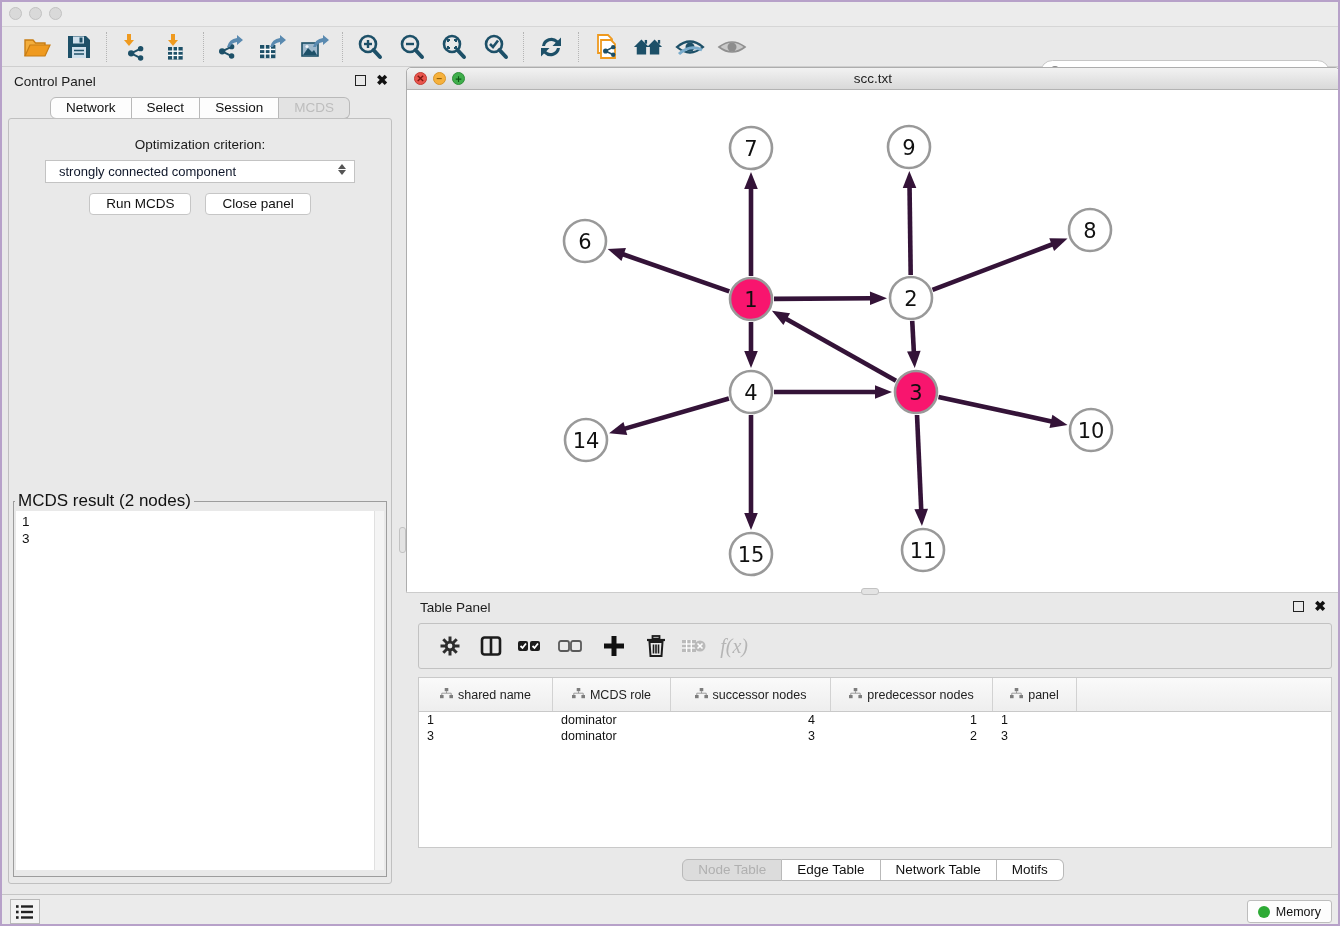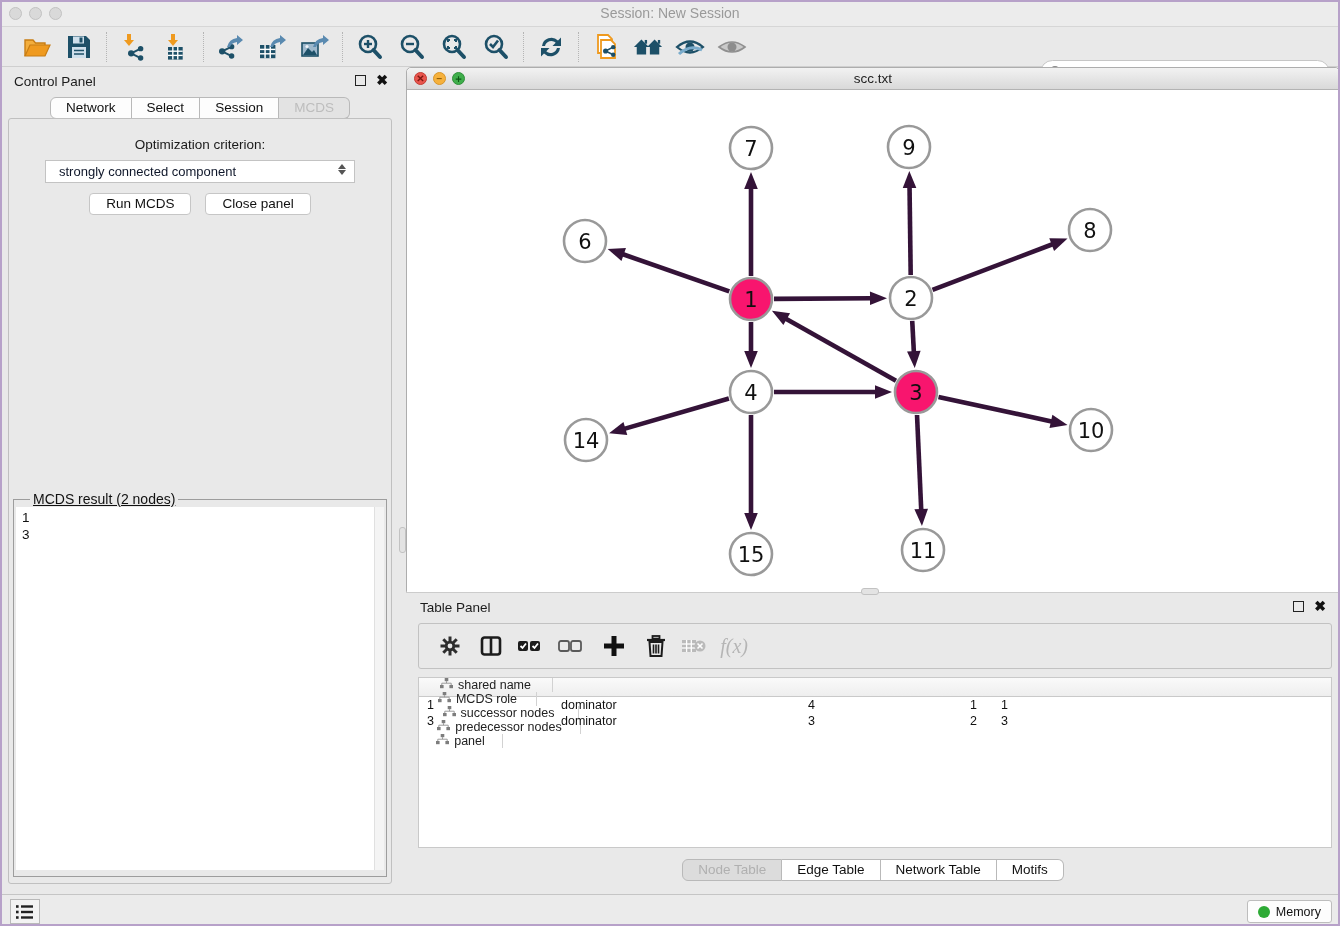--- a/index.html
+++ b/index.html
@@ -36,21 +36,21 @@
   .cp-content { position:absolute; left:8px; right:8px; top:51px; bottom:10px; border:1px solid #c0c0c0; border-radius:3px; background:#e9e9e9; }
   .opt-label { position:absolute; left:0; right:0; top:18px; text-align:center; font-size:13.5px; color:#1a1a1a; }
   .dropdown { position:absolute; left:36px; top:41px; width:310px; height:23px; background:#fff; border:1px solid #c3c3c3; border-radius:0; font-size:13px; color:#0f172a; line-height:21px; padding-left:13px; }
   .spinner { position:absolute; right:8px; top:3px; display:flex; flex-direction:column; gap:1px; align-items:center; }
   .spinner span { width:0; height:0; border-left:4px solid transparent; border-right:4px solid transparent; }
   .sp-up { border-bottom:5px solid #555; }
   .sp-dn { border-top:5px solid #555; }
   .btn-row { position:absolute; left:0; right:0; top:74px; display:flex; justify-content:center; gap:14px; }
   .push-btn { height:22px; padding:0 16px; background:#fff; border:1px solid #c6c6c6; border-radius:4px; font-size:13.5px; color:#111; line-height:20px; }
   .mcds-fieldset { position:absolute; left:4px; right:4px; top:372px; bottom:6px; border:1px solid #9d9d9d; background:#e9e9e9; }
-  .mcds-fieldset legend { font-size:14px; color:#111; margin-left:16px; padding:0 3px;text-decoration:underline; }
+  .mcds-fieldset legend { font-size:17px; color:#111; margin-left:1px; padding:0 3px; }
   .mcds-text { position:absolute; left:2px; right:2px; top:0px; bottom:2px; background:#fff; font-size:13.5px; color:#111; padding:2px 0 0 6px; white-space:pre; line-height:17px; }
   .mcds-scroll { position:absolute; right:2px; top:0; bottom:2px; width:10px; background:#f4f4f4; border-left:1px solid #e0e0e0; }
 
   
   .net-window { position:absolute; left:406px; top:67px; width:934px; height:525px; background:#fff; border:1px solid #adadad; border-radius:5px 5px 0 0; }
   .net-titlebar { position:absolute; left:0; top:0; width:100%; height:22px; background:linear-gradient(#f2f2f2,#d9d9d9); border-bottom:1px solid #b3b3b3; border-radius:5px 5px 0 0; }
   .net-lights { position:absolute; left:7px; top:4px; display:flex; gap:6px; }
   .nlight { width:13px; height:13px; border-radius:50%; font-size:10px; font-weight:bold; text-align:center; line-height:12px; }
   .nl-red { background:#e9554d; border:1px solid #c33c34; color:#7d1610; }
   .nl-yel { background:#f6b13c; border:1px solid #d7952a; color:#8f5e07; }
@@ -61,21 +61,21 @@
   .grip-h { position:absolute; left:861px; top:588px; width:18px; height:7px; background:#e3e3e3; border:1px solid #c2c2c2; border-radius:3px; z-index:10; }
 
   
   .table-panel { position:absolute; left:406px; top:592px; width:934px; height:302px; background:#e9e9e9; border-top:1px solid #cccccc; }
   .tp-head { position:absolute; left:14px; top:7px; font-size:13.5px; color:#1c1c1c; }
   .tp-btns { position:absolute; right:14px; top:8px; display:flex; gap:10px; align-items:center; }
   .tp-toolbar { position:absolute; left:12px; right:8px; top:30px; height:46px; border:1px solid #c2c2c2; border-radius:3px; display:flex; align-items:center; gap:15px; padding-left:16px; }
   .tp-tool { width:26px; height:26px; display:flex; align-items:center; justify-content:flex-end; }
   .fx-label { font-family:"Liberation Serif", serif; font-style:italic; font-size:20px; color:#b3b3b3; }
   .grid-table { position:absolute; left:12px; right:8px; top:84px; height:171px; background:#fff; border:1px solid #c9c9c9; }
-  .gt-header { display:flex; height:19px; background:linear-gradient(#fafafa,#eeeeee); border-bottom:1px solid #c9c9c9;flex-direction:column; }
+  .gt-header { display:flex; height:34px; background:linear-gradient(#fafafa,#eeeeee); border-bottom:1px solid #c9c9c9; }
   .gt-th { display:flex; align-items:center; justify-content:center; gap:5px; font-size:12.5px; color:#222; border-right:1px solid #d2d2d2; height:100%; }
   .gt-row { display:flex; height:16px; }
   .gt-td { font-size:12.5px; color:#111; padding:1px 6px 0 8px; height:100%; overflow:hidden; }
   .gt-td.r { text-align:right; padding-right:16px; }
   .tp-tabs { position:absolute; left:0; right:0; top:266px; display:flex; justify-content:center; }
 
   
   .statusbar { position:absolute; left:0; bottom:0; width:100%; height:32px; background:#ebebeb; border-top:1px solid #c5c5c5; }
   .list-btn { position:absolute; left:10px; top:4px; width:30px; height:25px; background:#f3f3f3; border:1px solid #b9b9b9; display:flex; align-items:center; justify-content:center; }
   .mem-btn { position:absolute; right:8px; top:5px; height:23px; background:#fdfdfd; border:1px solid #bdbdbd; border-radius:3px; display:flex; align-items:center; gap:6px; padding:0 10px; font-size:12.5px; color:#111; }
@@ -85,21 +85,20 @@
 <body>
 
 <div class="frame"></div>
 
 <div class="titlebar">
   <div class="lights">
     <div class="light"></div>
     <div class="light"></div>
     <div class="light"></div>
   </div>
-  <div class="win-title">Session: New Session</div>
 </div>
 
 <div class="toolbar">
   <div id="tb-groups" style="display:flex;align-items:center;">
       <div class="tb-group">
         <div class="tb-icon">
           <svg width="28" height="28" viewBox="0 0 28 28">
             <path d="M2 23 L2 7 L10 7 L12.5 10 L22 10 L22 12" fill="#f3ae3d" stroke="#c87d14" stroke-width="1.4"></path>
             <path d="M2 23 L7 12 L27 12 L22 23 Z" fill="#ef9a1f" stroke="#c87d14" stroke-width="1.2"></path>
           </svg>

